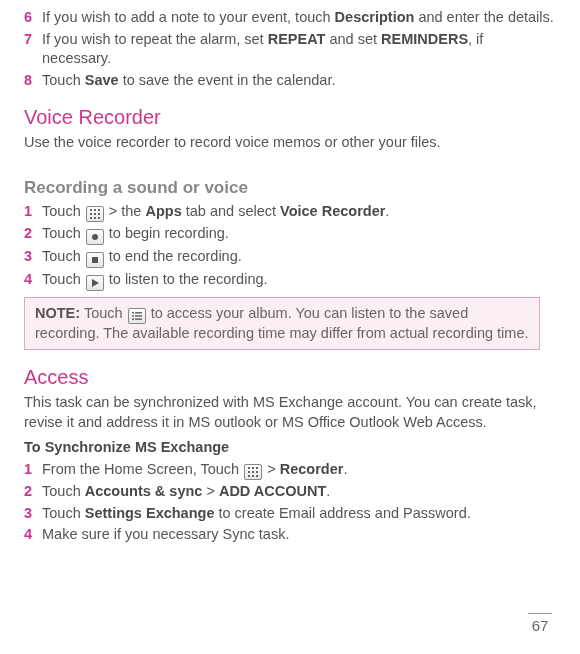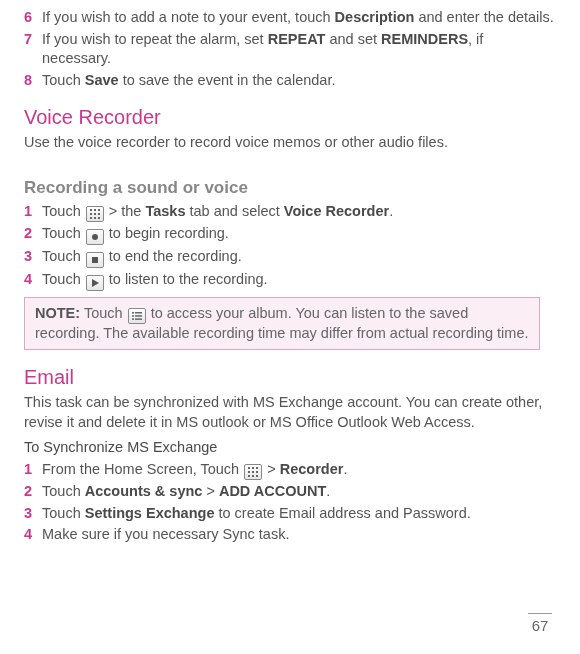--- a/index.html
+++ b/index.html
@@ -34,21 +34,21 @@
   .sub-title {
     color: #888;
     font-size: 17px;
     font-weight: bold;
     margin-top: 24px;
     margin-bottom: 2px;
   }
   .para { margin-bottom: 4px; }
   .sync-title {
     color: #4a4a4a;
-    font-weight: normal;
+    font-weight: bold;
     margin-top: 6px;
     margin-bottom: 2px;
   }
   .icon-box {
     display: inline-flex;
     align-items: center;
     justify-content: center;
     width: 18px;
     height: 16px;
     border: 1px solid #888;
@@ -103,38 +103,38 @@
       <span class="num">7</span>
       <span class="li-text">If you wish to repeat the alarm, set <span class="bold">REPEAT</span> and set <span class="bold">REMINDERS</span>, if necessary.</span>
     </li>
     <li>
       <span class="num">8</span>
       <span class="li-text">Touch <span class="bold">Save</span> to save the event in the calendar.</span>
     </li>
   </ol>
 
 <h2 class="section-title">Voice Recorder</h2>
-<p class="para">Use the voice recorder to record voice memos or other audio files.</p>
+<p class="para">Use the voice recorder to record voice memos or other your files.</p>
 <h3 class="sub-title">Recording a sound or voice</h3>
 <ol class="ol">
     <li>
       <span class="num">1</span>
       <span class="li-text">Touch <span class="icon-box grid-icon">
           <svg width="10" height="10" viewBox="0 0 10 10">
             <rect x="0" y="0" width="2" height="2" fill="#666"></rect>
             <rect x="4" y="0" width="2" height="2" fill="#666"></rect>
             <rect x="8" y="0" width="2" height="2" fill="#666"></rect>
             <rect x="0" y="4" width="2" height="2" fill="#666"></rect>
             <rect x="4" y="4" width="2" height="2" fill="#666"></rect>
             <rect x="8" y="4" width="2" height="2" fill="#666"></rect>
             <rect x="0" y="8" width="2" height="2" fill="#666"></rect>
             <rect x="4" y="8" width="2" height="2" fill="#666"></rect>
             <rect x="8" y="8" width="2" height="2" fill="#666"></rect>
           </svg>
-        </span> &gt; the <span class="bold">Tasks</span> tab and select <span class="bold">Voice Recorder</span>.</span>
+        </span> &gt; the <span class="bold">Apps</span> tab and select <span class="bold">Voice Recorder</span>.</span>
     </li>
     <li>
       <span class="num">2</span>
       <span class="li-text">Touch <span class="icon-box">
           <svg width="8" height="8">
             <circle cx="4" cy="4" r="3" fill="#555"></circle>
           </svg>
         </span> to begin recording.</span>
     </li>
     <li>
@@ -161,22 +161,22 @@
           <rect x="0" y="1" width="2" height="1.5" fill="#666"></rect>
           <rect x="3" y="1" width="7" height="1.5" fill="#666"></rect>
           <rect x="0" y="4.2" width="2" height="1.5" fill="#666"></rect>
           <rect x="3" y="4.2" width="7" height="1.5" fill="#666"></rect>
           <rect x="0" y="7.4" width="2" height="1.5" fill="#666"></rect>
           <rect x="3" y="7.4" width="7" height="1.5" fill="#666"></rect>
         </svg>
       </span> to access your album. You can listen to the saved recording. The available recording time may differ from actual recording time.</span>
 </div>
 
-<h2 class="section-title">Email</h2>
-<p class="para">This task can be synchronized with MS Exchange account. You can create other, revise it and delete it in MS outlook or MS Office Outlook Web Access.</p>
+<h2 class="section-title">Access</h2>
+<p class="para">This task can be synchronized with MS Exchange account. You can create task, revise it and address it in MS outlook or MS Office Outlook Web Access.</p>
 <p class="sync-title">To Synchronize MS Exchange</p>
 <ol class="ol">
     <li>
       <span class="num">1</span>
       <span class="li-text">From the Home Screen, Touch <span class="icon-box grid-icon">
           <svg width="10" height="10" viewBox="0 0 10 10">
             <rect x="0" y="0" width="2" height="2" fill="#666"></rect>
             <rect x="4" y="0" width="2" height="2" fill="#666"></rect>
             <rect x="8" y="0" width="2" height="2" fill="#666"></rect>
             <rect x="0" y="4" width="2" height="2" fill="#666"></rect>

